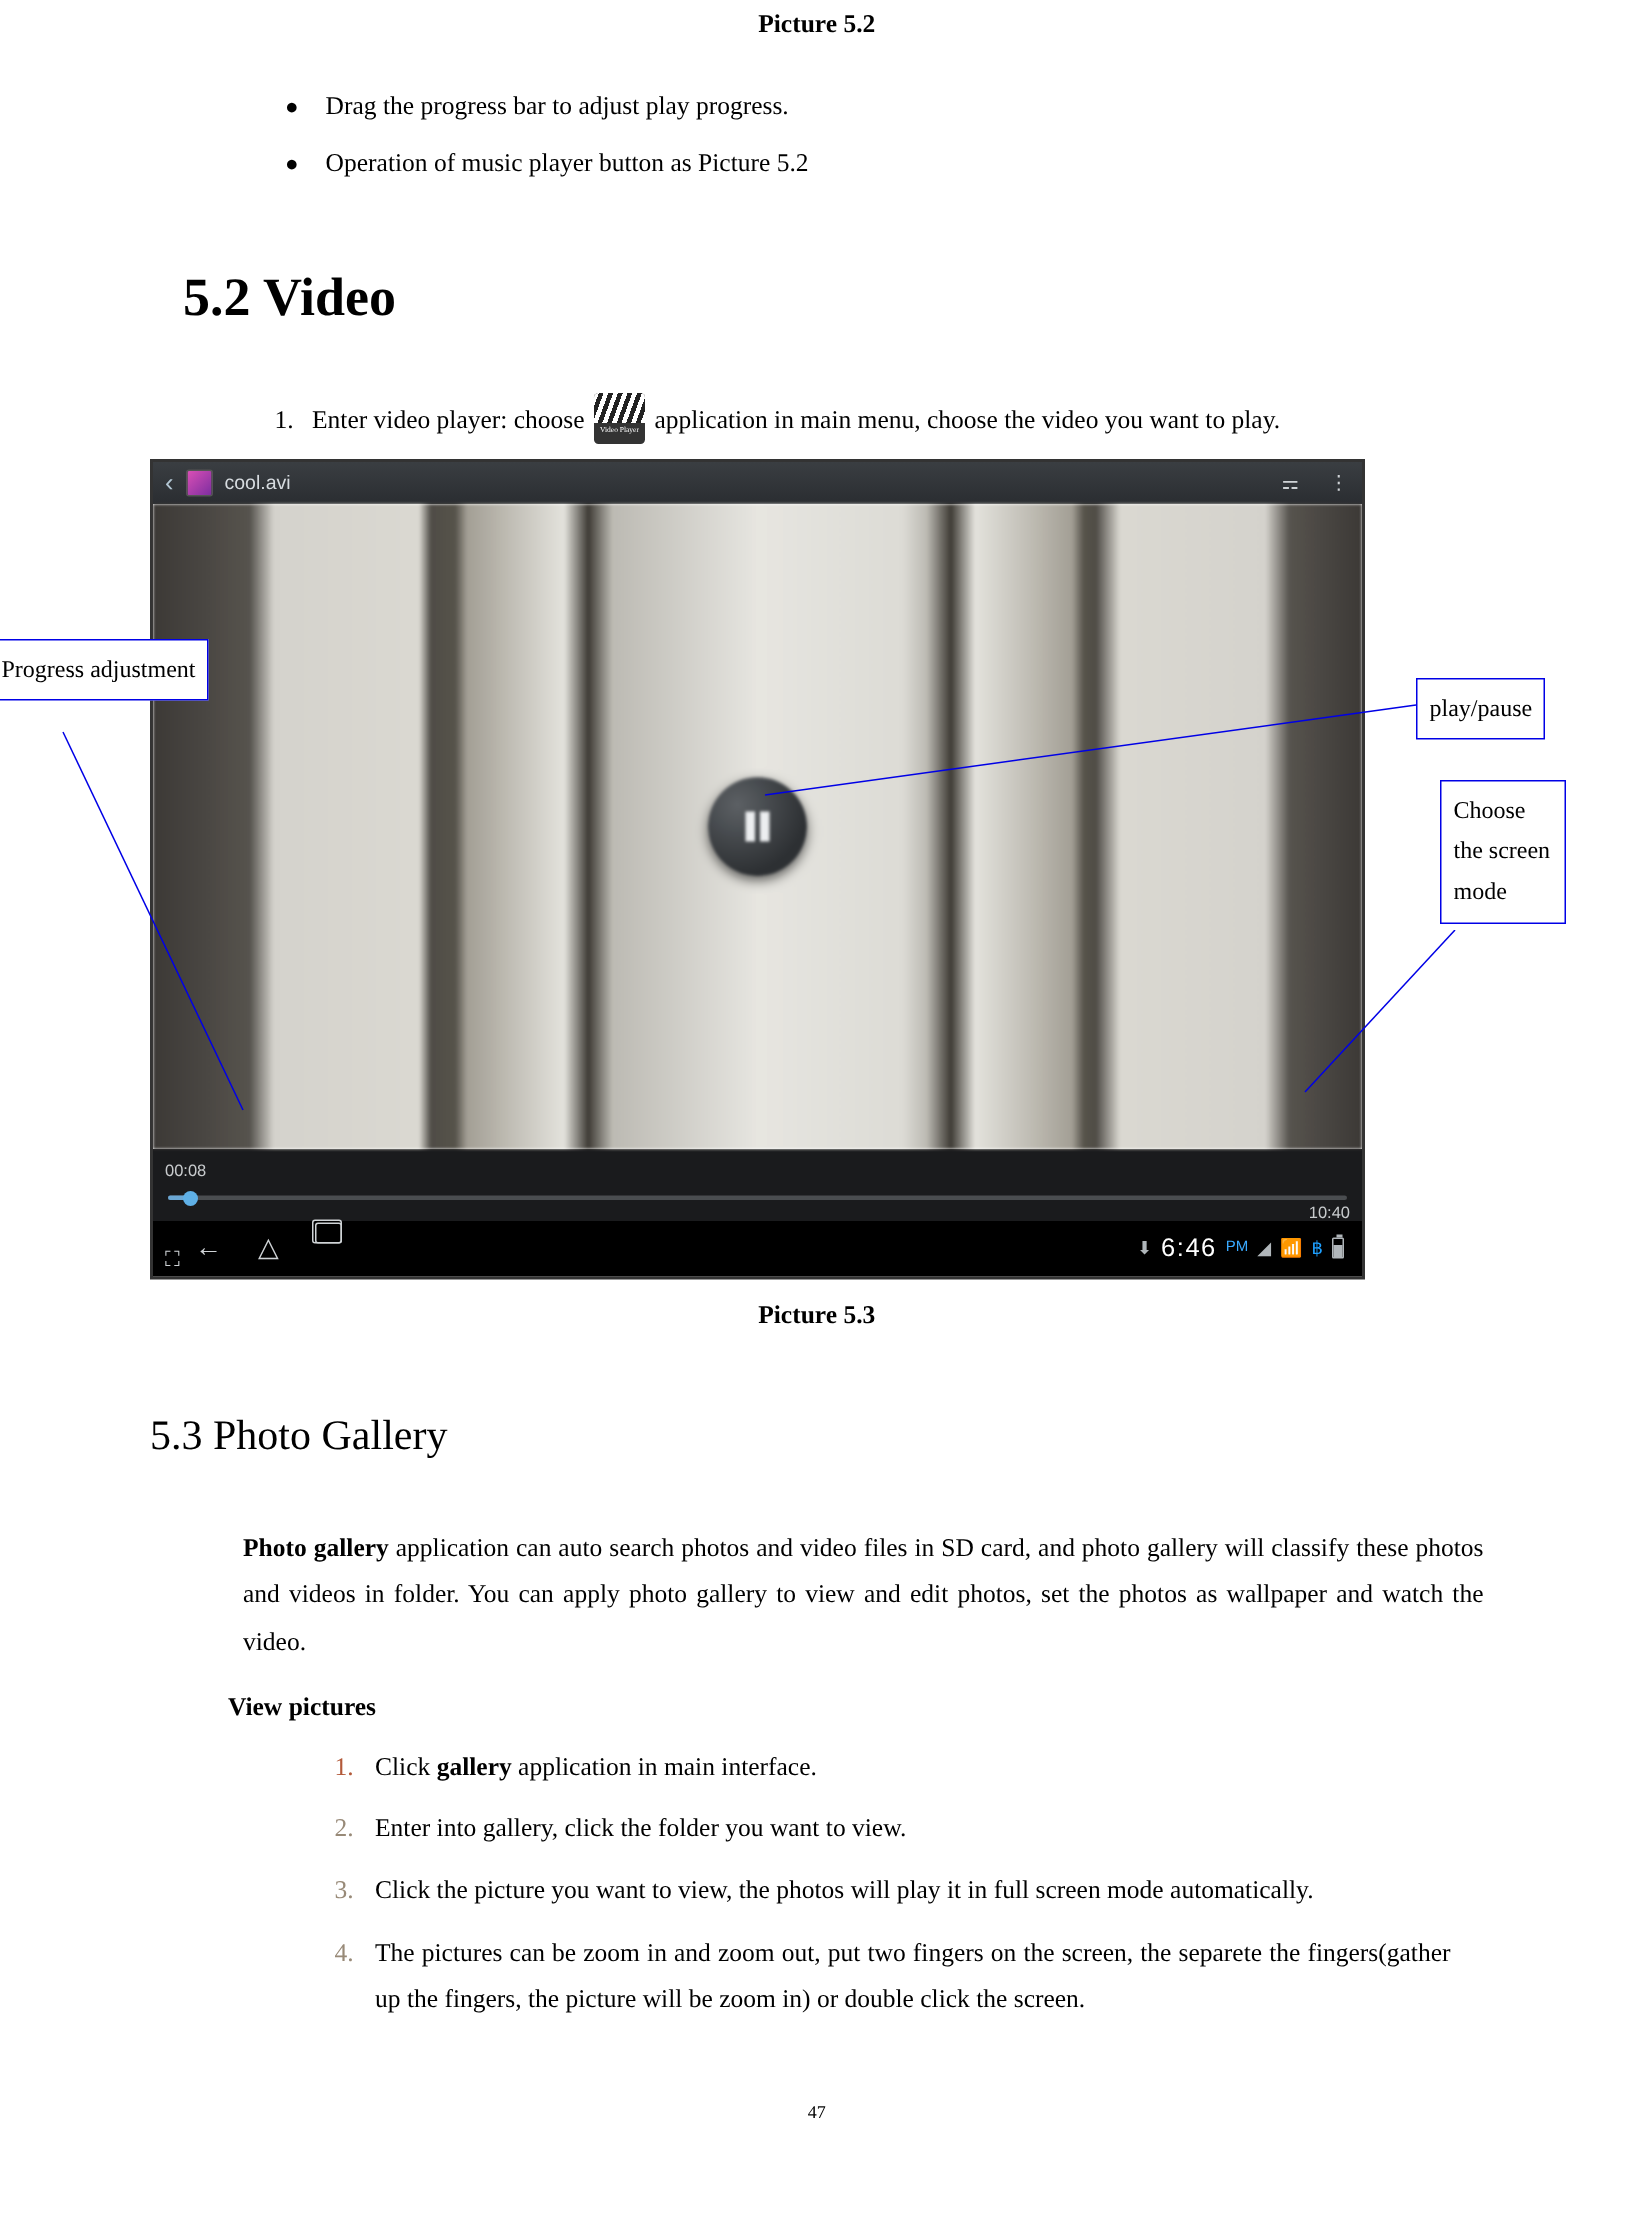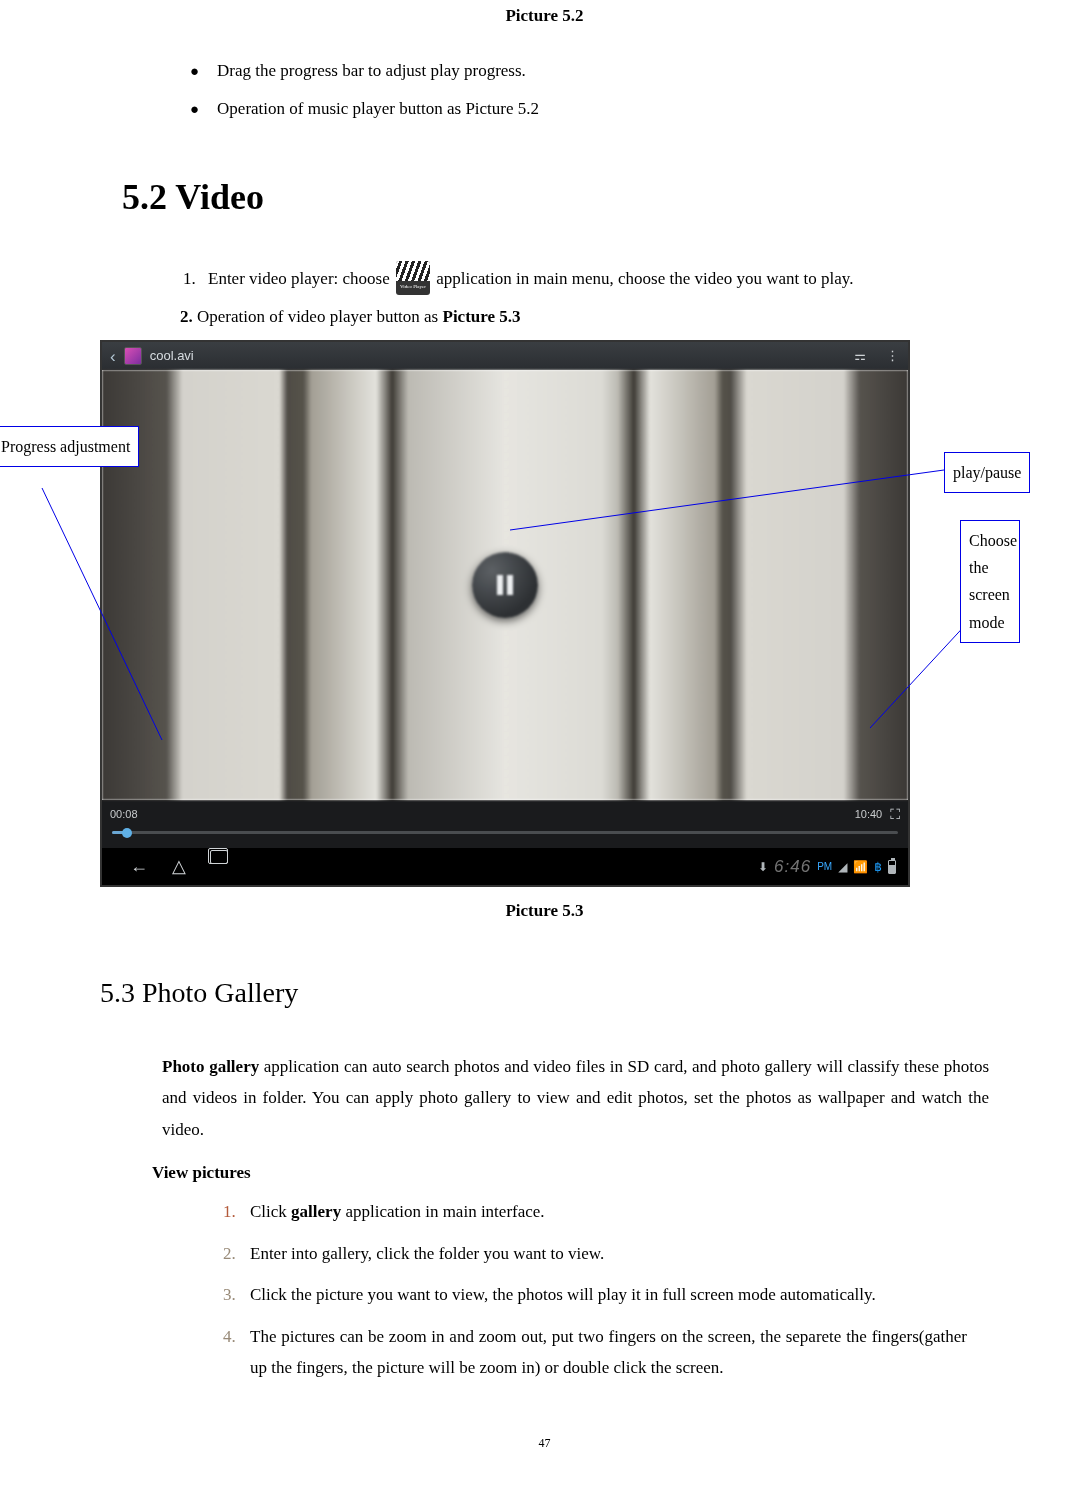--- a/index.html
+++ b/index.html
@@ -71,54 +71,54 @@
     }
     .vf-playbtn .bars { width: 16px; height: 20px;
       background: linear-gradient(90deg,#e7e9eb 0 38%, transparent 38% 62%, #e7e9eb 62% 100%);
     }
     .vf-controls {
       height: 48px; background: #1a1b1d; color: #c8cbcd;
       font-family: Arial, sans-serif; font-size: 11px;
       display: flex; flex-direction: column; justify-content: center;
       padding: 4px 0;
     }
-    .vf-times { display:flex; align-items:center; padding: 0 8px; gap:8px; height:18px; }
+    .vf-times { display:flex; padding: 0 8px; gap:8px; height:18px;flex-direction:column; }
     .vf-dur { flex:1; text-align:right; }
     .vf-expand { color:#cfd3d6; font-size:14px; }
     .vf-progress { position:relative; height:20px; }
     .vf-track { position:absolute; left:10px; right:10px; top:8px; height:3px; background:#4a4d50; border-radius:2px; }
     .vf-fill { position:absolute; left:10px; top:8px; height:3px; width:14px; background:#6aa7d4; border-radius:2px; }
     .vf-thumb { position:absolute; top:5px; left:20px; width:10px; height:10px; background:#5fb0e6; border-radius:50%; }
 
     .vf-navbar {
       height: 37px; background: #000; display:flex; align-items:center;
       font-family: Arial, sans-serif; color:#eaeef1;
     }
     .vf-nav-left { display:flex; gap:24px; padding-left:28px; }
     .nav-ic { color:#cfd3d6; font-size:18px; }
     .nav-ic.rect { display:inline-block; width:18px; height:14px; border:1.5px solid #cfd3d6; border-radius:2px; position:relative; }
     .nav-ic.rect::before { content:""; position:absolute; top:-3px; left:-3px; width:18px; height:14px; border:1.5px solid #cfd3d6; border-radius:2px; }
     .vf-nav-right { margin-left:auto; display:flex; align-items:center; gap:6px; padding-right:12px; font-size:14px; }
-    .clock-time { color:#737373; font-size:17px; letter-spacing:1px;font-style:italic; }
+    .clock-time { color:#ffffff; font-size:17px; letter-spacing:1px; }
     .clock-ampm { color:#39a9ff; font-size:10px; }
     .sig-ic { font-size:12px; color:#b0b6ba; }
     .bt { color:#1ea0ff; }
     .batt { display:inline-block; width:8px; height:14px; border:1px solid #b0b6ba; border-radius:1px; position:relative; }
     .batt::after { content:""; position:absolute; top:-3px; left:2px; width:4px; height:2px; background:#b0b6ba; }
     .batt .lvl { position:absolute; bottom:0; left:0; right:0; height:70%; background:#b0b6ba; }
 
     .callout {
       position:absolute; border:1.5px solid #0000e6; background:#fff;
       padding: 6px 8px; font-size:16px; line-height:1.7;
       font-family: "Times New Roman", Times, serif;
       z-index: 5;
     }
     .callout.c-left { left:-48px; top:426px; }
     .callout.c-pp { left:904px; top:452px; }
-    .callout.c-mode { left:920px; top:520px; width:60px; }
+    .callout.c-mode { left:920px; top:520px; width:84px; }
 
     svg.lead { position:absolute; pointer-events:none; z-index:4; }
 
     .para-block { margin-left: 122px; margin-right: 60px; text-align: justify; }
     .subhead { font-weight: bold; margin-left: 112px; margin-top: 12px; margin-bottom: 8px; }
     ol.gallery-steps { margin-left: 168px; padding-left: 32px; margin-right: 82px; }
     ol.gallery-steps li { margin-bottom: 10px; text-align: justify; padding-left: 10px; }
     ol.gallery-steps li::marker { color: #988a78; }
     ol.gallery-steps li.first::marker { color: #b35a3a; }
     .page-no { text-align:center; font-size:12px; margin-top: 48px; }
@@ -139,25 +139,20 @@
 
   <ol class="video-steps">
     <li>
       <span>Enter video player: choose </span>
       <span class="app-icon">
         <span class="clapper"></span>
         <span class="label">Video Player</span>
       </span>
       <span>application in main menu, choose the video you want to play.</span>
     </li>
-    <li>
-      <span class="bold" style="margin-left:-25px;">2.</span>
-      
-      <span>Operation of video player button as </span><span class="bold">Picture 5.3</span>
-    </li>
   </ol>
   <style>ol.video-steps li:nth-child(2){list-style:none; margin-left:-3px;}</style>
 
   <div class="callout c-left">Progress adjustment</div>
   <div class="callout c-pp">play/pause</div>
   <div class="callout c-mode">Choose the screen mode</div>
 
   <svg class="lead" style="left:-48px; top:480px; width:200px; height:280px;">
     <line x1="50" y1="8" x2="170" y2="260" stroke="#0000e6" stroke-width="1"></line>
   </svg>

